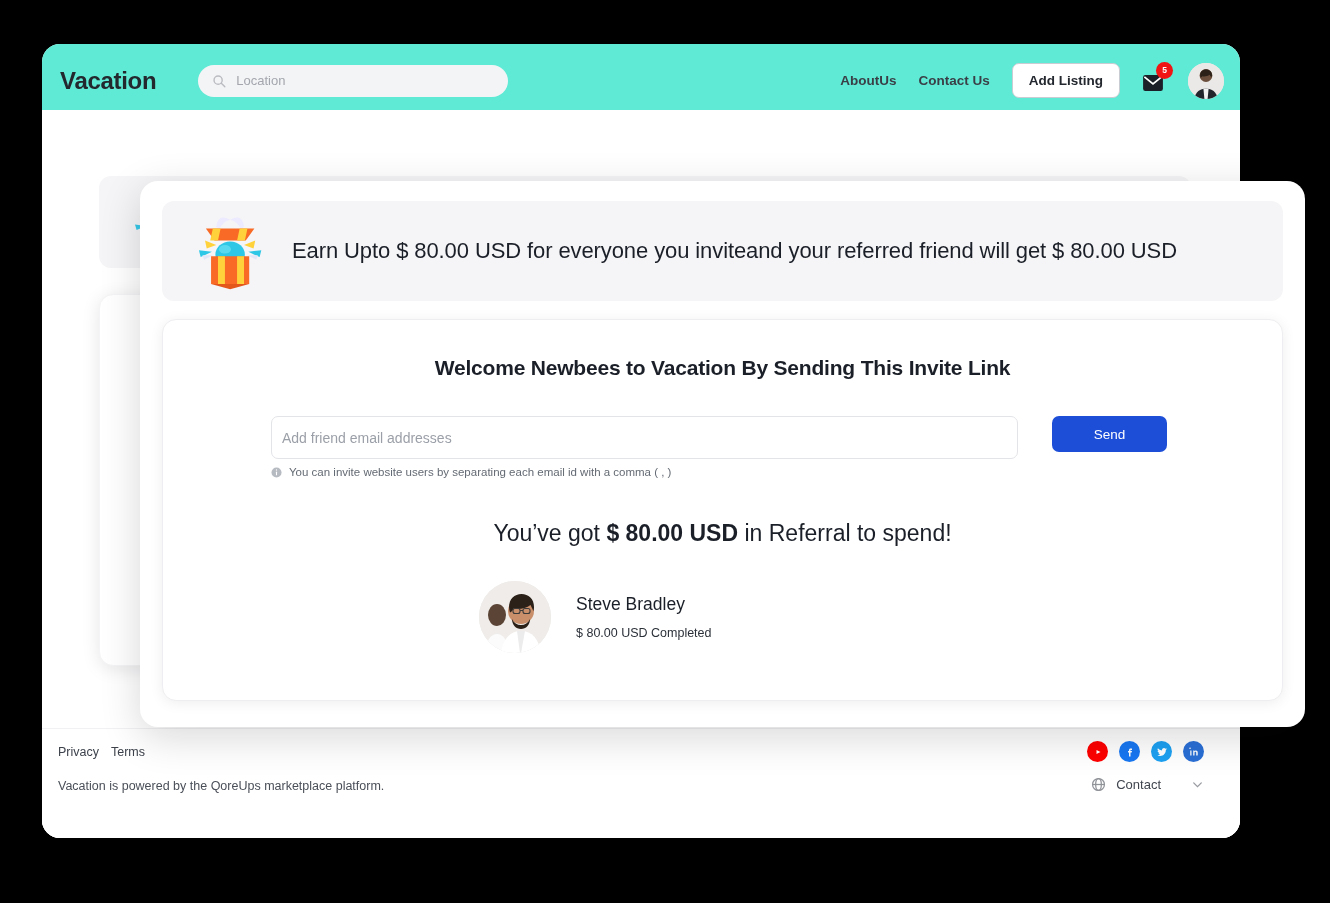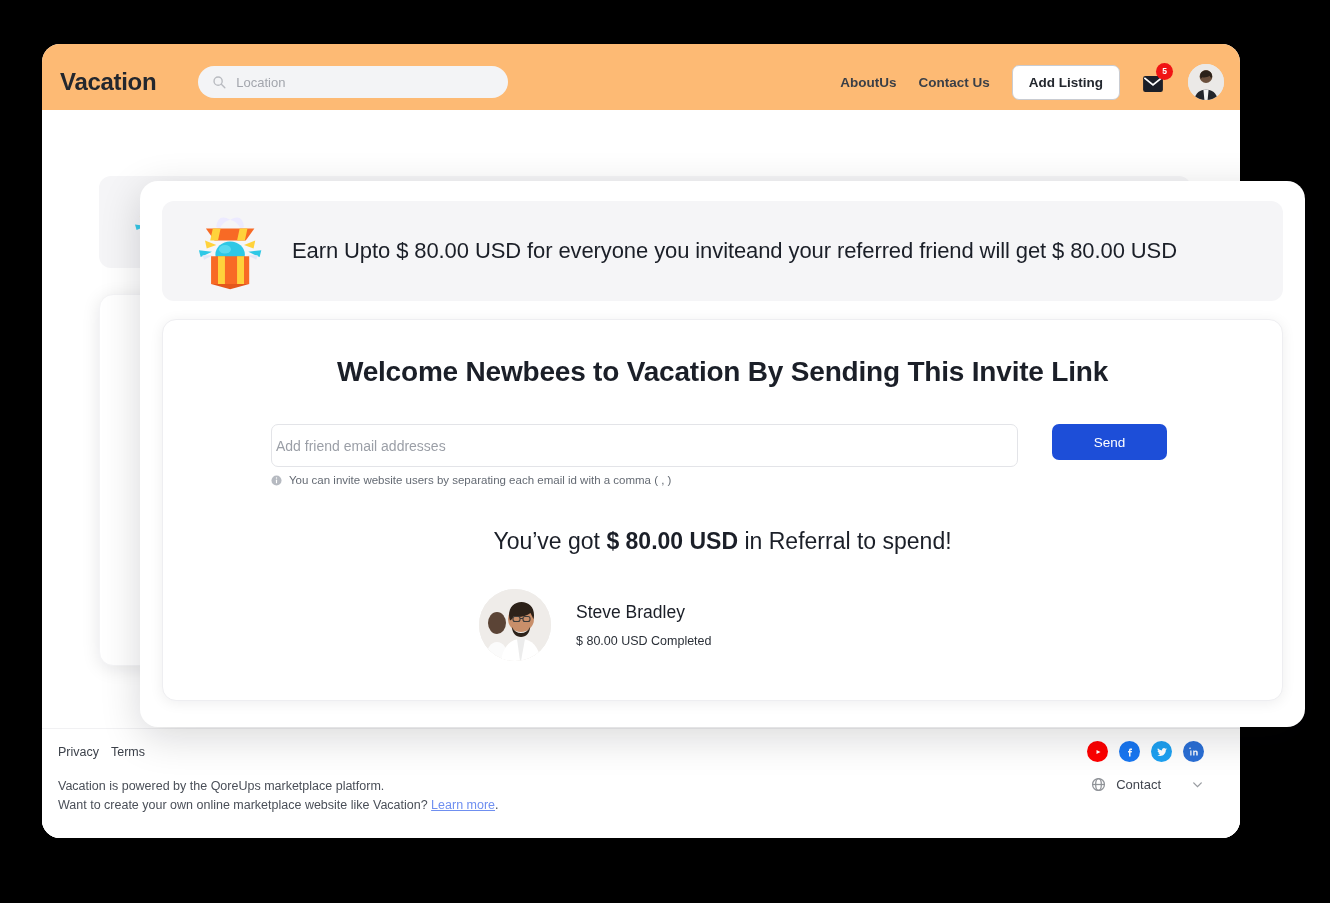--- a/index.html
+++ b/index.html
@@ -17,22 +17,22 @@
     width: 1198px; height: 794px;
     background: #ffffff;
     border-radius: 18px;
     overflow: hidden;
   }
 
   
   .header {
     position: absolute; left: 0; top: 0;
     width: 1198px; height: 77px;
-    background: #fdba74;
-    border-bottom: 1px solid #b91c1c;
+    background: #5eead4;
+    border-bottom: 4px solid #b91c1c;
     display: flex; align-items: center;
   }
   .brand {
     margin-left: 18px;
     font-size: 24px;
     font-weight: 700;
     letter-spacing: -0.3px;
     color: #23272e;
   }
   .searchbox {
@@ -156,32 +156,32 @@
   .modal-card {
     margin-top: 18px;
     width: 1121px; height: 382px;
     background: #ffffff;
     border: 1px solid #eeeef1;
     border-radius: 14px;
     box-shadow: 0 2px 14px rgba(20,20,30,.07);
     padding-top: 36px;
   }
   .modal-title {
-    text-align: center; font-size: 28px; font-weight: 700;
+    text-align: center; font-size: 21px; font-weight: 700;
     color: #1b1f28; letter-spacing: -0.2px;
   }
   .invite-row {
     margin-top: 36px;
     display: flex; align-items: flex-start;
     padding: 0 108px;
   }
   .email-field {
     width: 747px; height: 43px;
     border: 1px solid #e3e4e8; border-radius: 7px;
-    background: #fff; padding: 0 4px;
+    background: #fff; padding: 0 10px;
     font-size: 14px; color: #1b1f28;
     font-family: "Liberation Sans", sans-serif;
     outline: none;
   }
   .email-field::placeholder { color: #9b9fa7; }
   .send-btn {
     margin-left: 34px; width: 115px; height: 36px;
     background: #1d4ed8; color: #fff;
     border: none; border-radius: 7px;
     font-size: 13.5px; font-family: "Liberation Sans", sans-serif;
@@ -274,23 +274,20 @@
     <div class="bg-card"></div>
 
     <div class="footer">
       <div class="footer-links">
         <a href="#">Privacy</a>
         <a href="#">Terms</a>
       </div>
 
       <div class="footer-copy">
         <div>Vacation is powered by the QoreUps marketplace platform.</div>
-        <div>
-          <span>Want to create your own online marketplace website like Vacation? </span><a href="#">Learn more</a><span>.</span>
-        </div>
       </div>
 
       <div class="socials">
         <span class="soc youtube">
           <svg viewBox="0 0 24 24">
               <path d="M9 8l8 4-8 4z"></path>
             </svg>
         </span>
         <span class="soc facebook">
           <svg viewBox="0 0 24 24">

